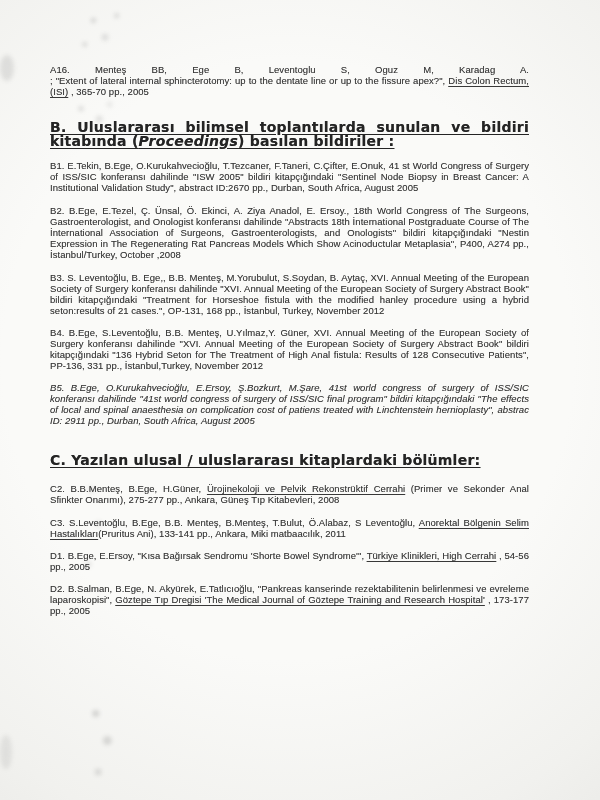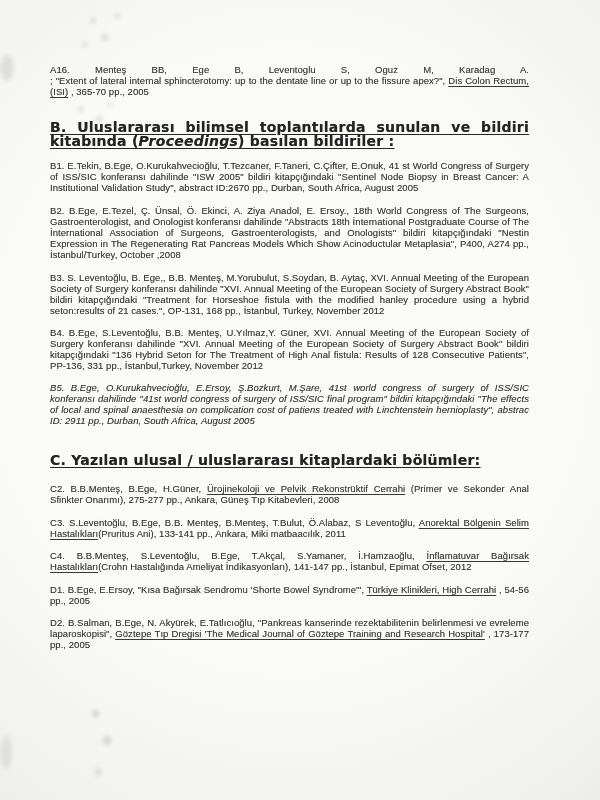--- a/index.html
+++ b/index.html
@@ -108,21 +108,20 @@
     <p class="entry mb-b4">B4. B.Ege, S.Leventoğlu, B.B. Menteş, U.Yılmaz,Y. Güner, XVI. Annual Meeting of the European Society of Surgery konferansı dahilinde "XVI. Annual Meeting of the European Society of Surgery Abstract Book" bildiri kitapçığındaki "136 Hybrid Seton for The Treatment of High Anal fistula: Results of 128 Consecutive Patients", PP-136, 331 pp., İstanbul,Turkey, November 2012</p>
     <p class="entry mb-b5">B5. B.Ege, O.Kurukahvecioğlu, E.Ersoy, Ş.Bozkurt, M.Şare, 41st world congress of surgery of ISS/SIC konferansı dahilinde "41st world congress of surgery of ISS/SIC final program" bildiri kitapçığındaki "The effects of local and spinal anaesthesia on complication cost of patiens treated with Linchtenstein hernioplasty", abstrac ID: 2911 pp., Durban, South Africa, August 2005</p>
 
     <h3 class="heading mb-sec"><span>C. Yazılan ulusal / uluslararası kitaplardaki bölümler:</span></h3>
 
 
     <p class="entry"><span>C2. B.B.Menteş, B.Ege, H.Güner, </span><span class="u">Ürojinekoloji ve Pelvik Rekonstrüktif Cerrahi</span><span> (Primer ve Sekonder Anal Sfinkter Onarımı), 275-277 pp., Ankara, Güneş Tıp Kitabevleri, 2008</span></p>
 
     <p class="entry mb-c3"><span>C3. S.Leventoğlu, B.Ege, B.B. Menteş, B.Menteş, T.Bulut, Ö.Alabaz, S Leventoğlu, </span><span class="u">Anorektal Bölgenin Selim Hastalıkları</span><span>(Pruritus Ani), 133-141 pp., Ankara, Miki matbaacılık, 2011</span></p>
 
-    <p class="entry"><span>C4. B.B.Menteş, S.Leventoğlu, B.Ege, T.Akçal, S.Yamaner, İ.Hamzaoğlu, </span><span class="u">İnflamatuvar Bağırsak Hastalıkları</span><span>(Crohn Hastalığında Ameliyat İndikasyonları), 141-147 pp., İstanbul, Epimat Ofset, 2012</span></p>
 
 
     <p class="entry mb-d1"><span>D1. B.Ege, E.Ersoy, "Kısa Bağırsak Sendromu 'Shorte Bowel Syndrome'", </span><span class="u">Türkiye Klinikleri, High Cerrahi</span><span> , 54-56 pp., 2005</span></p>
 
     <p class="entry mb-end"><span>D2. B.Salman, B.Ege, N. Akyürek, E.Tatlıcıoğlu, "Pankreas kanserinde rezektabilitenin belirlenmesi ve evreleme laparoskopisi", </span><span class="u">Göztepe Tıp Dregisi 'The Medical Journal of Göztepe Training and Research Hospital'</span><span> , 173-177 pp., 2005</span></p>
 
   </div>
 </div>
 
 </body></html>

